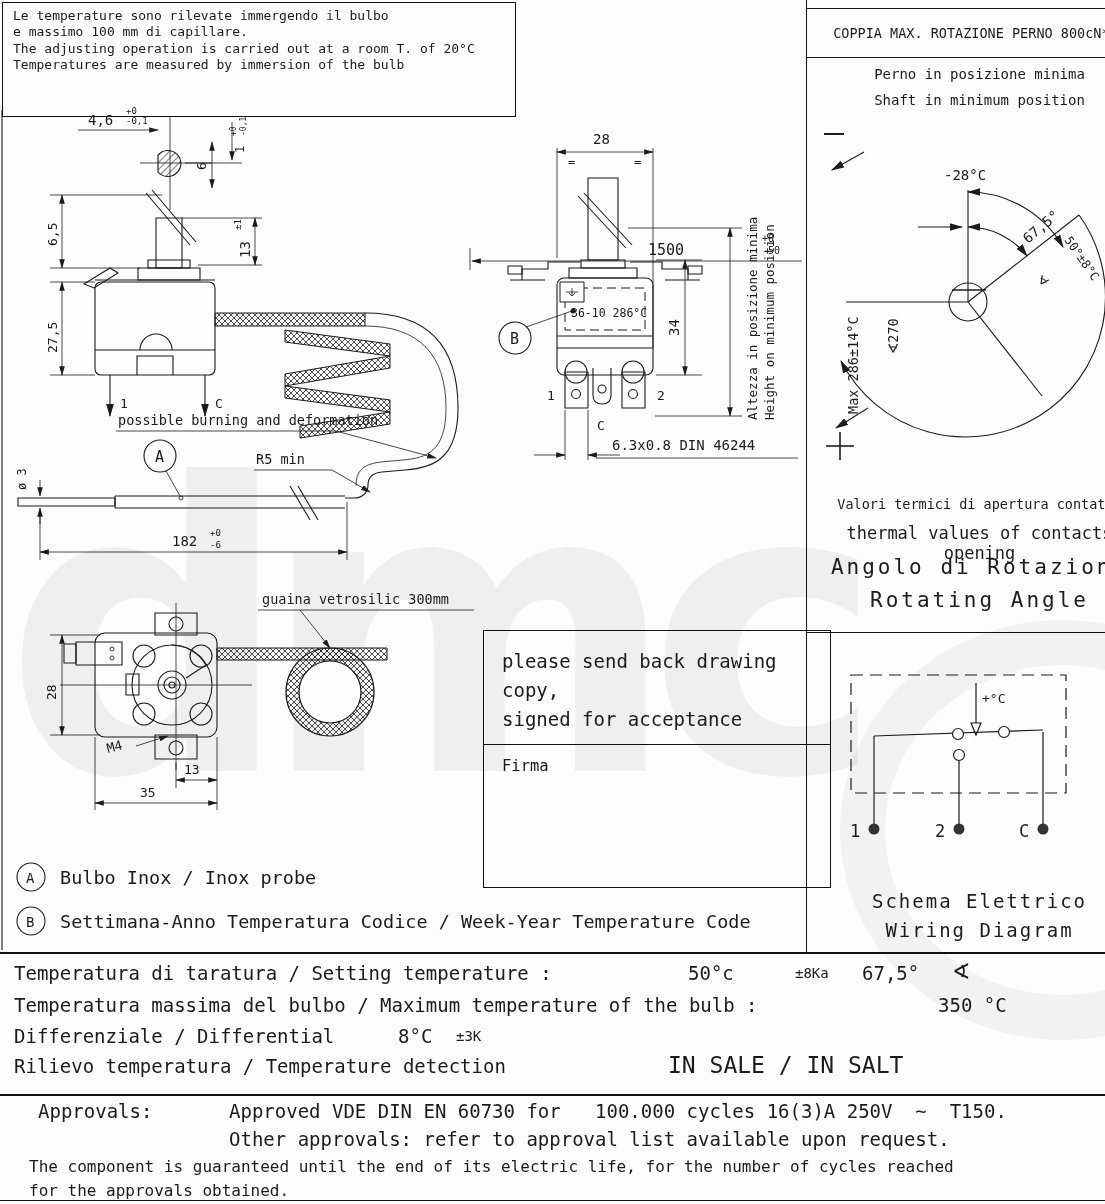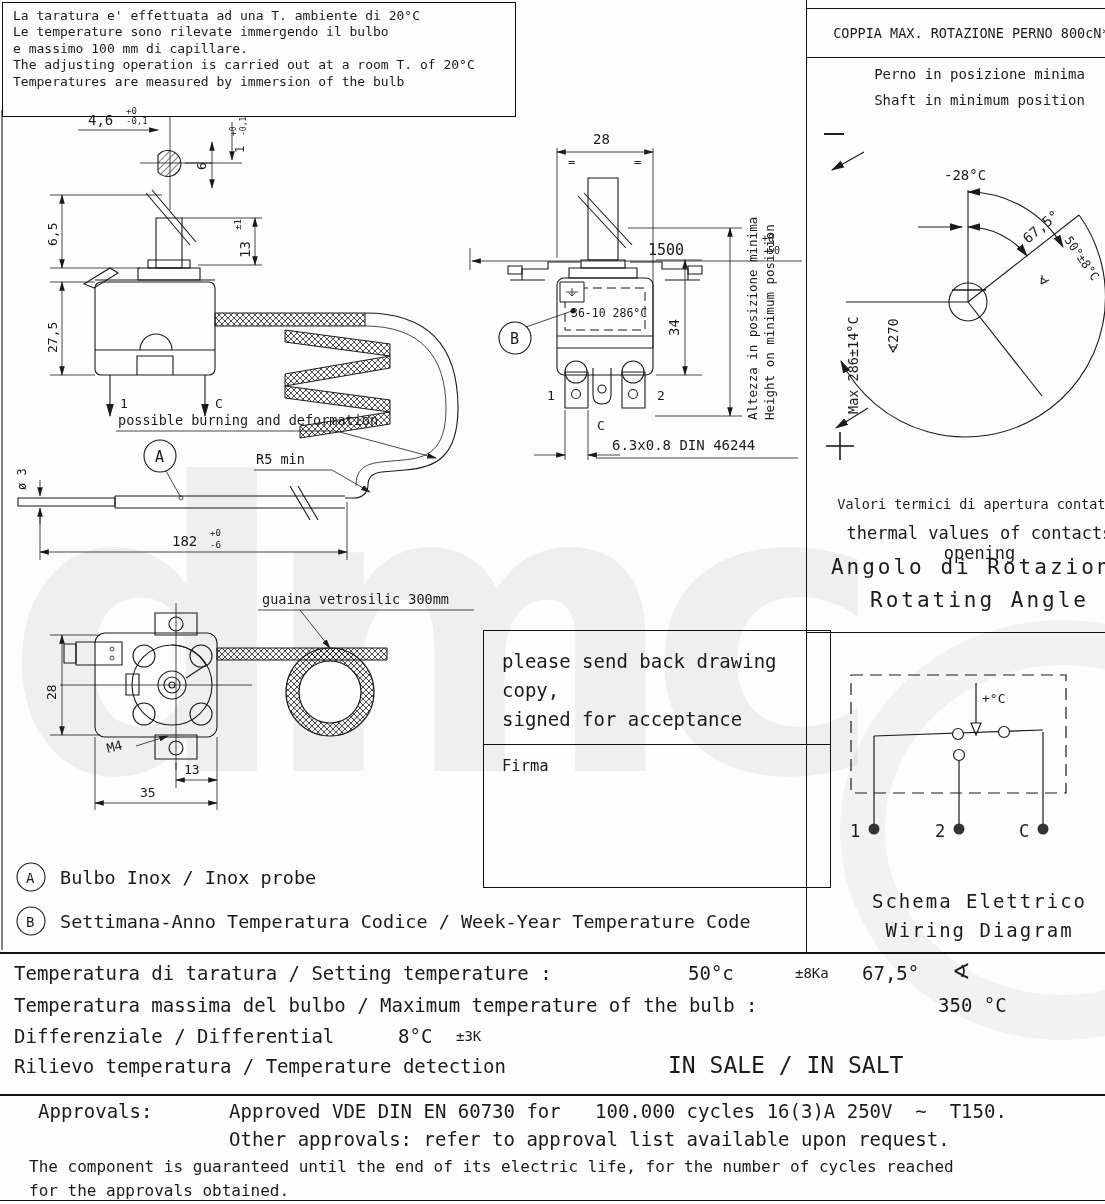--- a/index.html
+++ b/index.html
@@ -37,21 +37,20 @@
 
 <div class="abs watermark">dmc</div>
 <div class="abs wm-ring"></div>
 
 <div class="abs vdiv"></div>
 <div class="abs hdiv1"></div>
 <div class="abs hdiv2"></div>
 <div class="abs hdiv3"></div>
 
 <div class="abs note-box">
-  <div>La taratura e' effettuata ad una T. ambiente di 20°C</div>
   <div>Le temperature sono rilevate immergendo il bulbo</div>
   <div>e massimo 100 mm di capillare.</div>
   <div>The adjusting operation is carried out at a room T. of 20°C</div>
   <div>Temperatures are measured by immersion of the bulb</div>
 </div>
 
 <svg style="left:0;top:108px;z-index:1" width="806" height="844" viewBox="0 0 806 844">
   <defs>
     <pattern id="hatch" width="5" height="5" patternTransform="rotate(45)" patternUnits="userSpaceOnUse">
       <line x1="0" y1="0" x2="0" y2="5" stroke="#222" stroke-width="1.1"></line>

